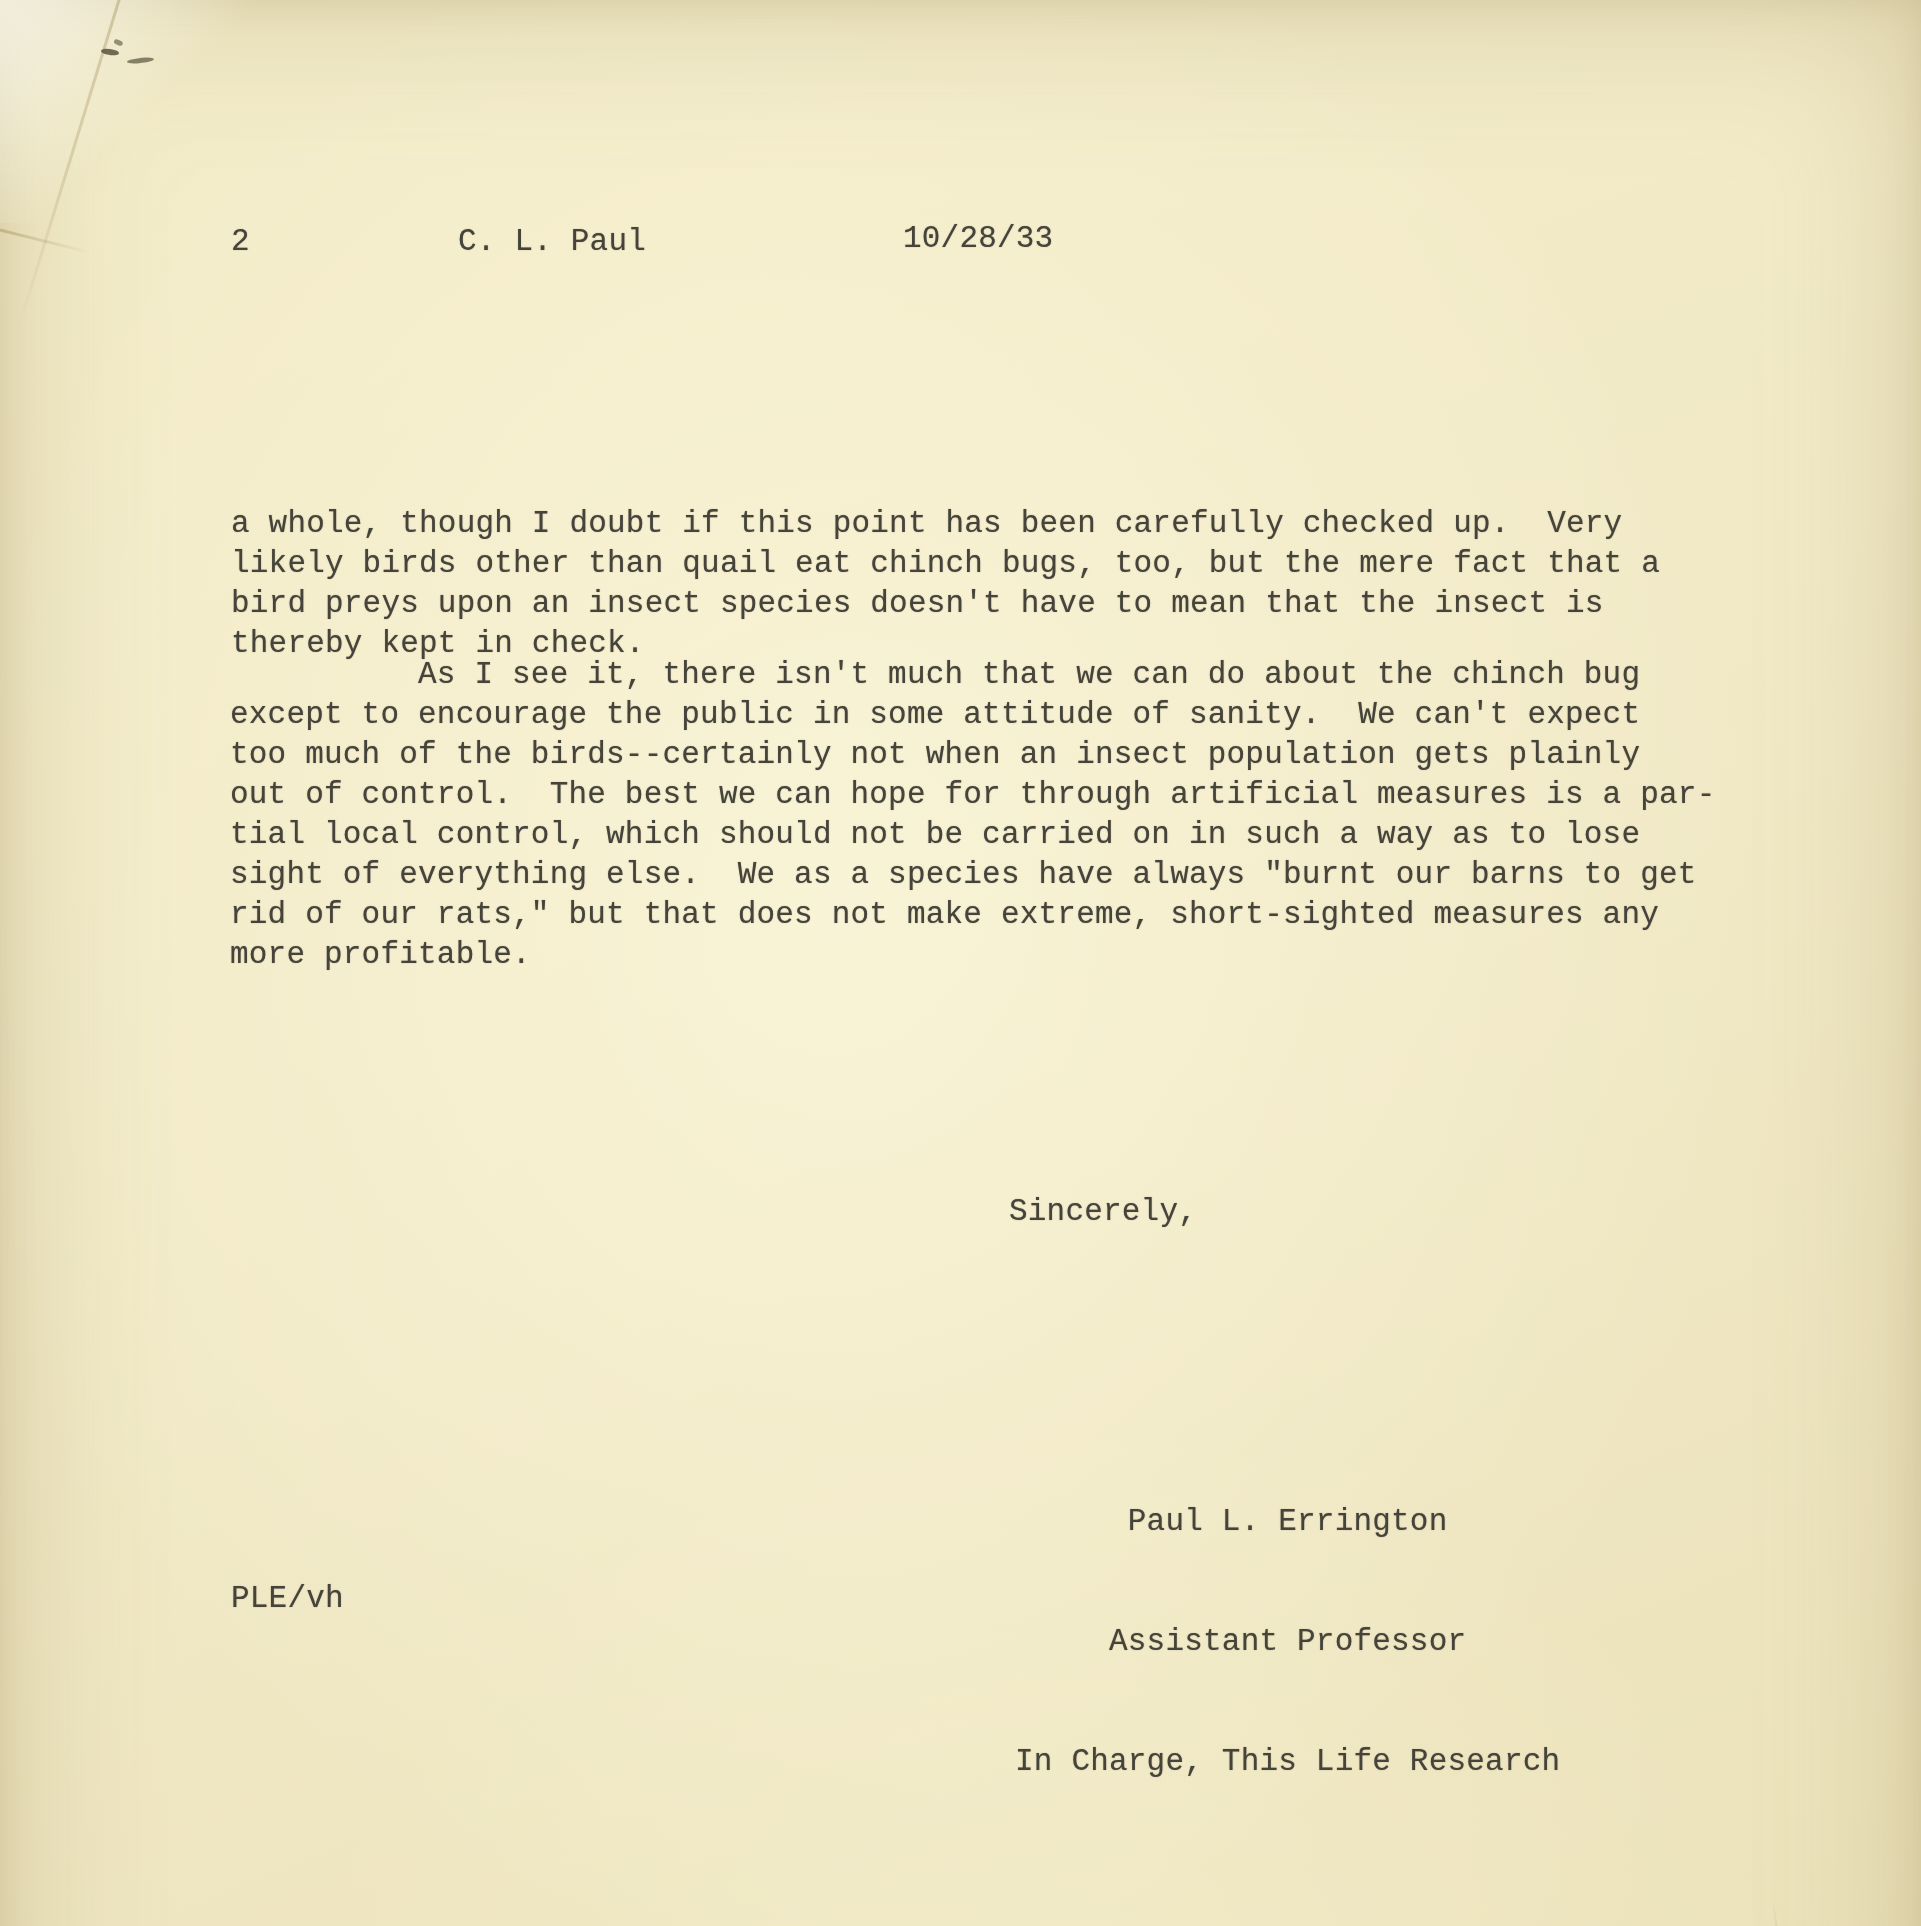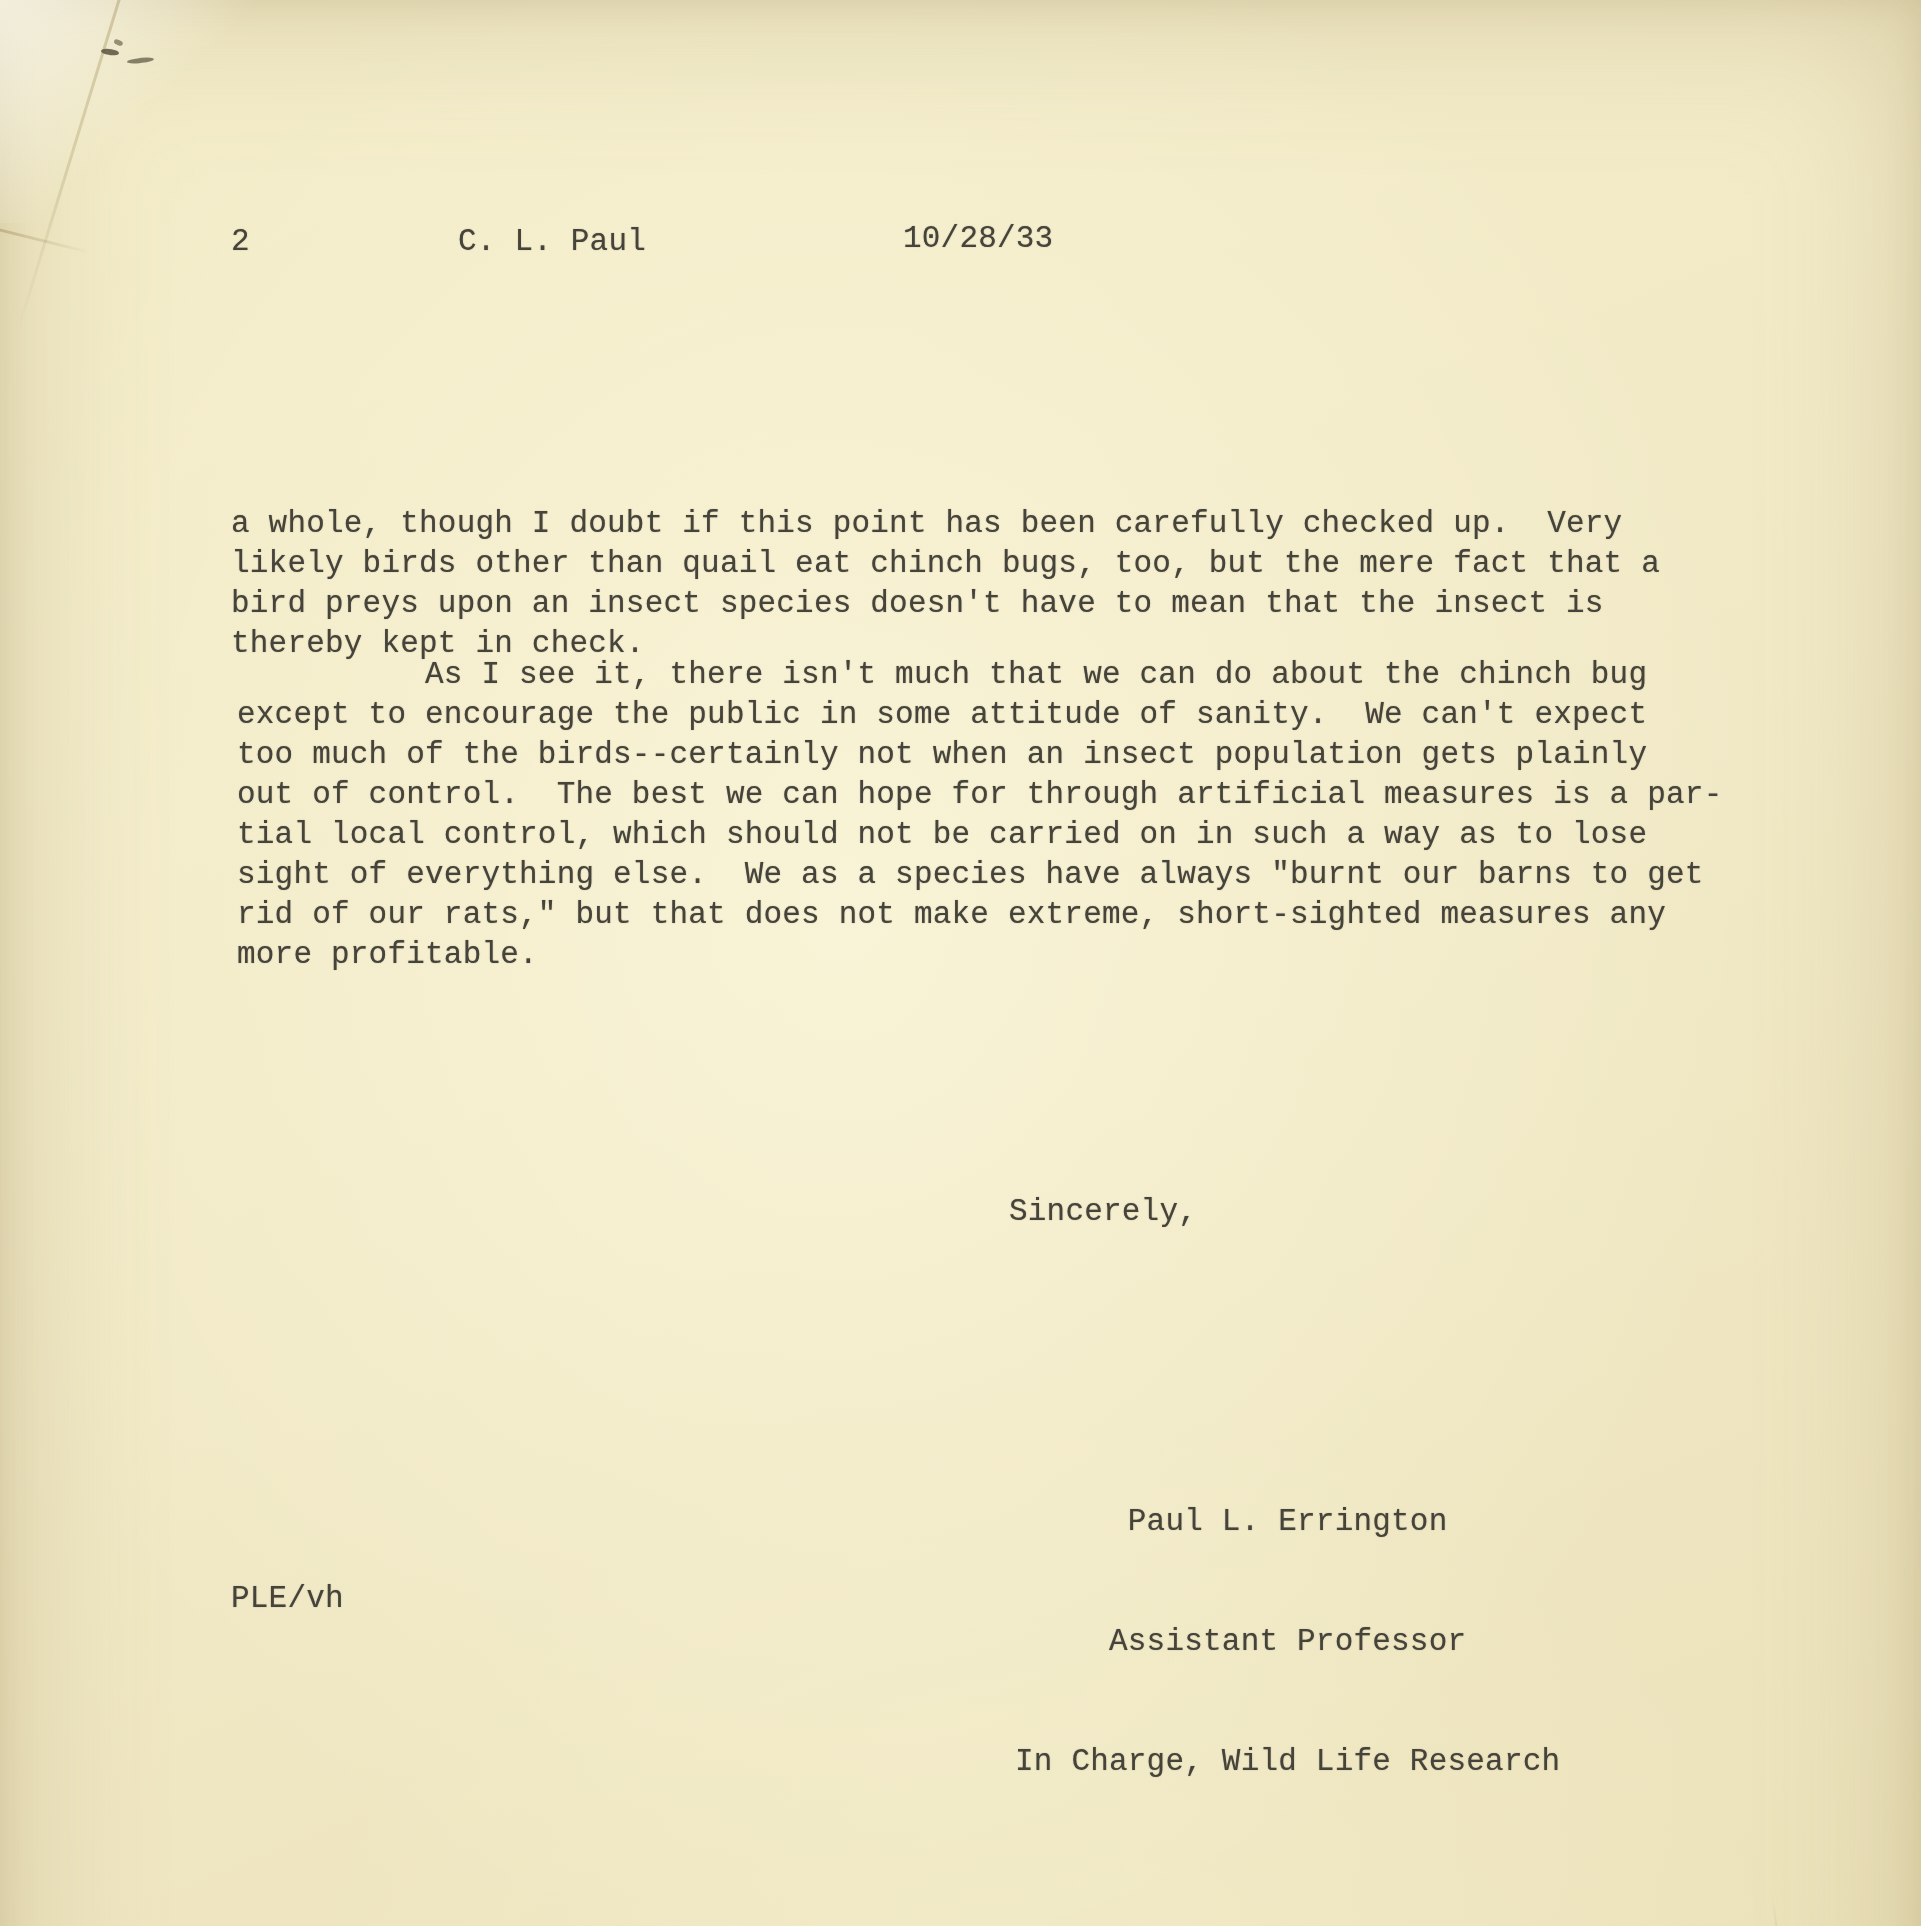--- a/index.html
+++ b/index.html
@@ -27,21 +27,21 @@
     font-size: 31px;
     line-height: 40px;
     letter-spacing: 0.2px;
     text-shadow: 0 0 1.2px rgba(64, 62, 51, 0.45);
     white-space: pre-wrap;
   }
   .header-num   { left: 231px;  top: 222px; }
   .header-name  { left: 458px; top: 222px; }
   .header-date  { left: 863px; top: 219px; margin-left: 40px; }
   .para-1 { left: 231px;  top: 456px; width: 1560px; margin-top: 48px; }
-  .para-2 { left: 237px;  top: 655px; width: 1560px; }
+  .para-2 { left: 230px;  top: 655px; width: 1560px; }
   .para-3 { left: 231px;  top: 1002px; width: 1560px; }
   .closing   { left: 1009px; top: 1192px; }
   .signature { left: 1015px; top: 1422px; text-align: center; }
   .initials  { left: 231px;  top: 1579px; }
 
   
   .fold-topleft {
     position: absolute;
     left: -46px; top: -54px;
     width: 347px; height: 277px;
@@ -123,19 +123,19 @@
 tial local control, which should not be carried on in such a way as to lose
 sight of everything else.  We as a species have always "burnt our barns to get
 rid of our rats," but that does not make extreme, short-sighted measures any
 more profitable.</div>
 
   <div class="txt closing">Sincerely,</div>
 
   <div class="txt signature">
     <div>Paul L. Errington</div>
     <div>Assistant Professor</div>
-    <div>In Charge, Wild Life Research</div>
+    <div>In Charge, This Life Research</div>
   </div>
 
   <div class="txt initials">PLE/vh</div>
 
 </div>
 
 
 </body></html>

